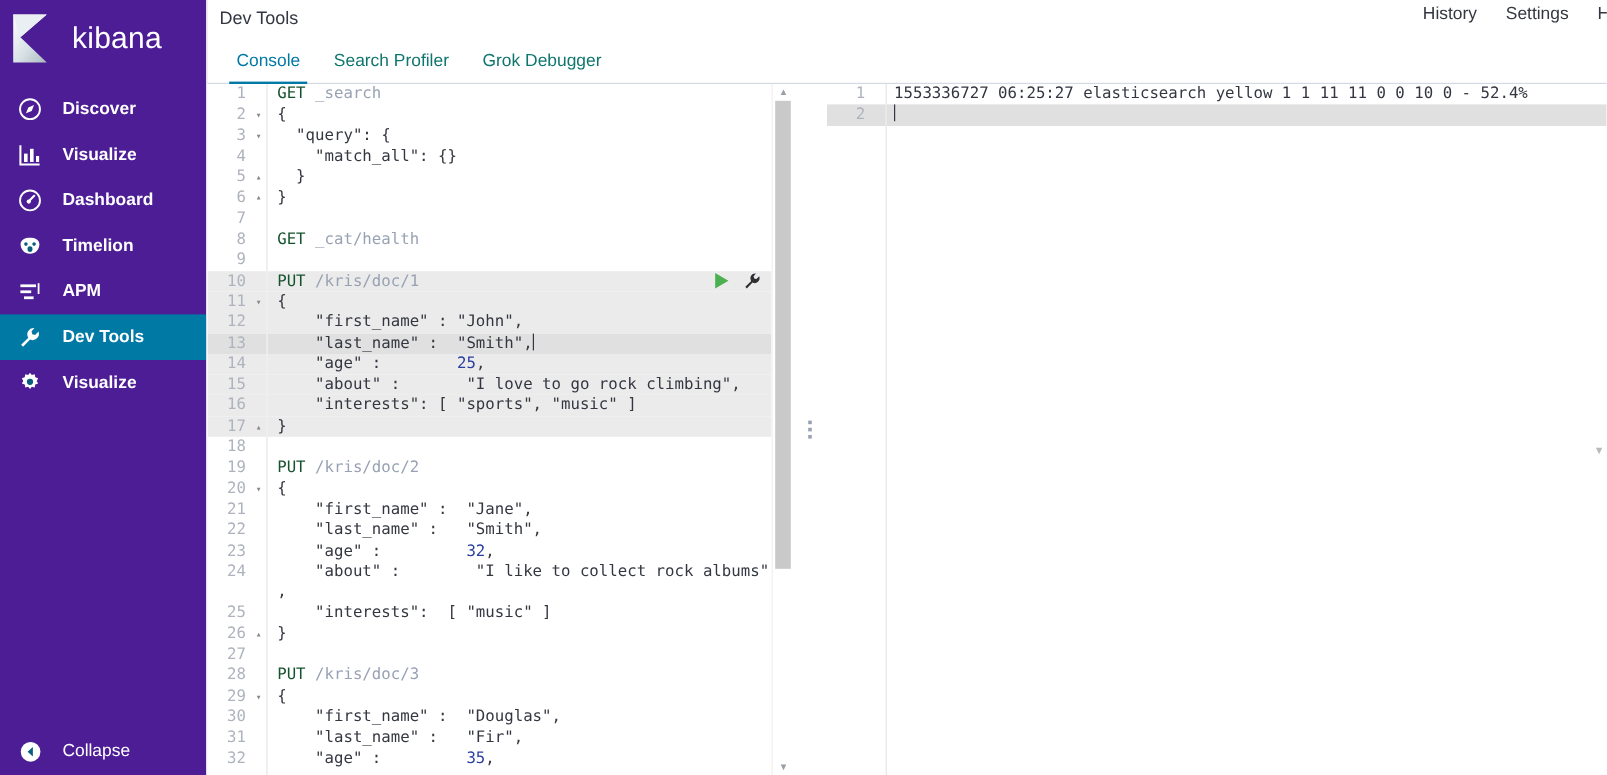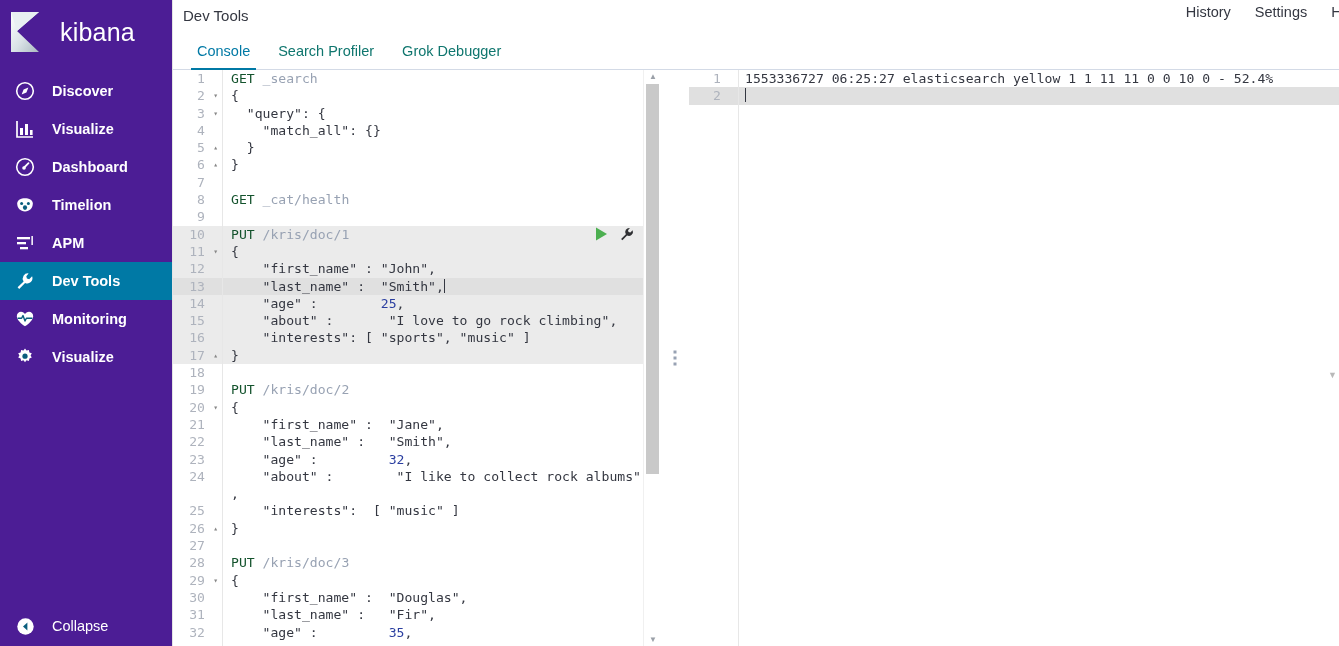--- a/index.html
+++ b/index.html
@@ -301,31 +301,20 @@
       <div class="nav-item active">
         <span class="nav-ico">
           <svg width="20" height="20" viewBox="0 0 20 20">
             <path d="M13.6 2.4 a5.2 5.2 0 0 0 -5.0 8.0 L2.6 16.3 l1.6 1.6 l5.9 -6.0
                      a5.2 5.2 0 0 0 7.0 -6.6 l-2.9 2.9 l-2.3 -0.6 l-0.6 -2.3 Z" fill="#fff"></path>
           </svg>
         </span>
         <span class="nav-label">Dev Tools</span>
       </div>
 
-      <div class="nav-item">
-        <span class="nav-ico">
-          <svg width="20" height="20" viewBox="0 0 20 20">
-            <path d="M10 17.2 C10 17.2 1.8 12.2 1.8 7.2 C1.8 4.4 3.9 2.8 6 2.8
-                     C7.8 2.8 9.3 3.9 10 5 C10.7 3.9 12.2 2.8 14 2.8
-                     C16.1 2.8 18.2 4.4 18.2 7.2 C18.2 12.2 10 17.2 10 17.2 Z" fill="#fff"></path>
-            <path d="M2.6 9.3 H6.6 L8 6.6 L10 12 L11.4 9.3 H17.4" fill="none" stroke="#0a5e7d" stroke-width="1.4" stroke-linejoin="round"></path>
-          </svg>
-        </span>
-        <span class="nav-label">Monitoring</span>
-      </div>
 
       <div class="nav-item">
         <span class="nav-ico">
           <svg width="20" height="20" viewBox="0 0 20 20">
             <path d="M10 1.6 l1.5 2.0 l2.4 -0.7 l0.5 2.5 l2.4 0.8 l-1.2 2.2 l1.2 2.2
                      l-2.4 0.8 l-0.5 2.5 l-2.4 -0.7 l-1.5 2.0 l-1.5 -2.0 l-2.4 0.7
                      l-0.5 -2.5 l-2.4 -0.8 l1.2 -2.2 l-1.2 -2.2 l2.4 -0.8 l0.5 -2.5
                      l2.4 0.7 Z" fill="#fff"></path>
             <circle cx="10" cy="9.2" r="2.6" fill="#0a5e7d"></circle>
           </svg>

